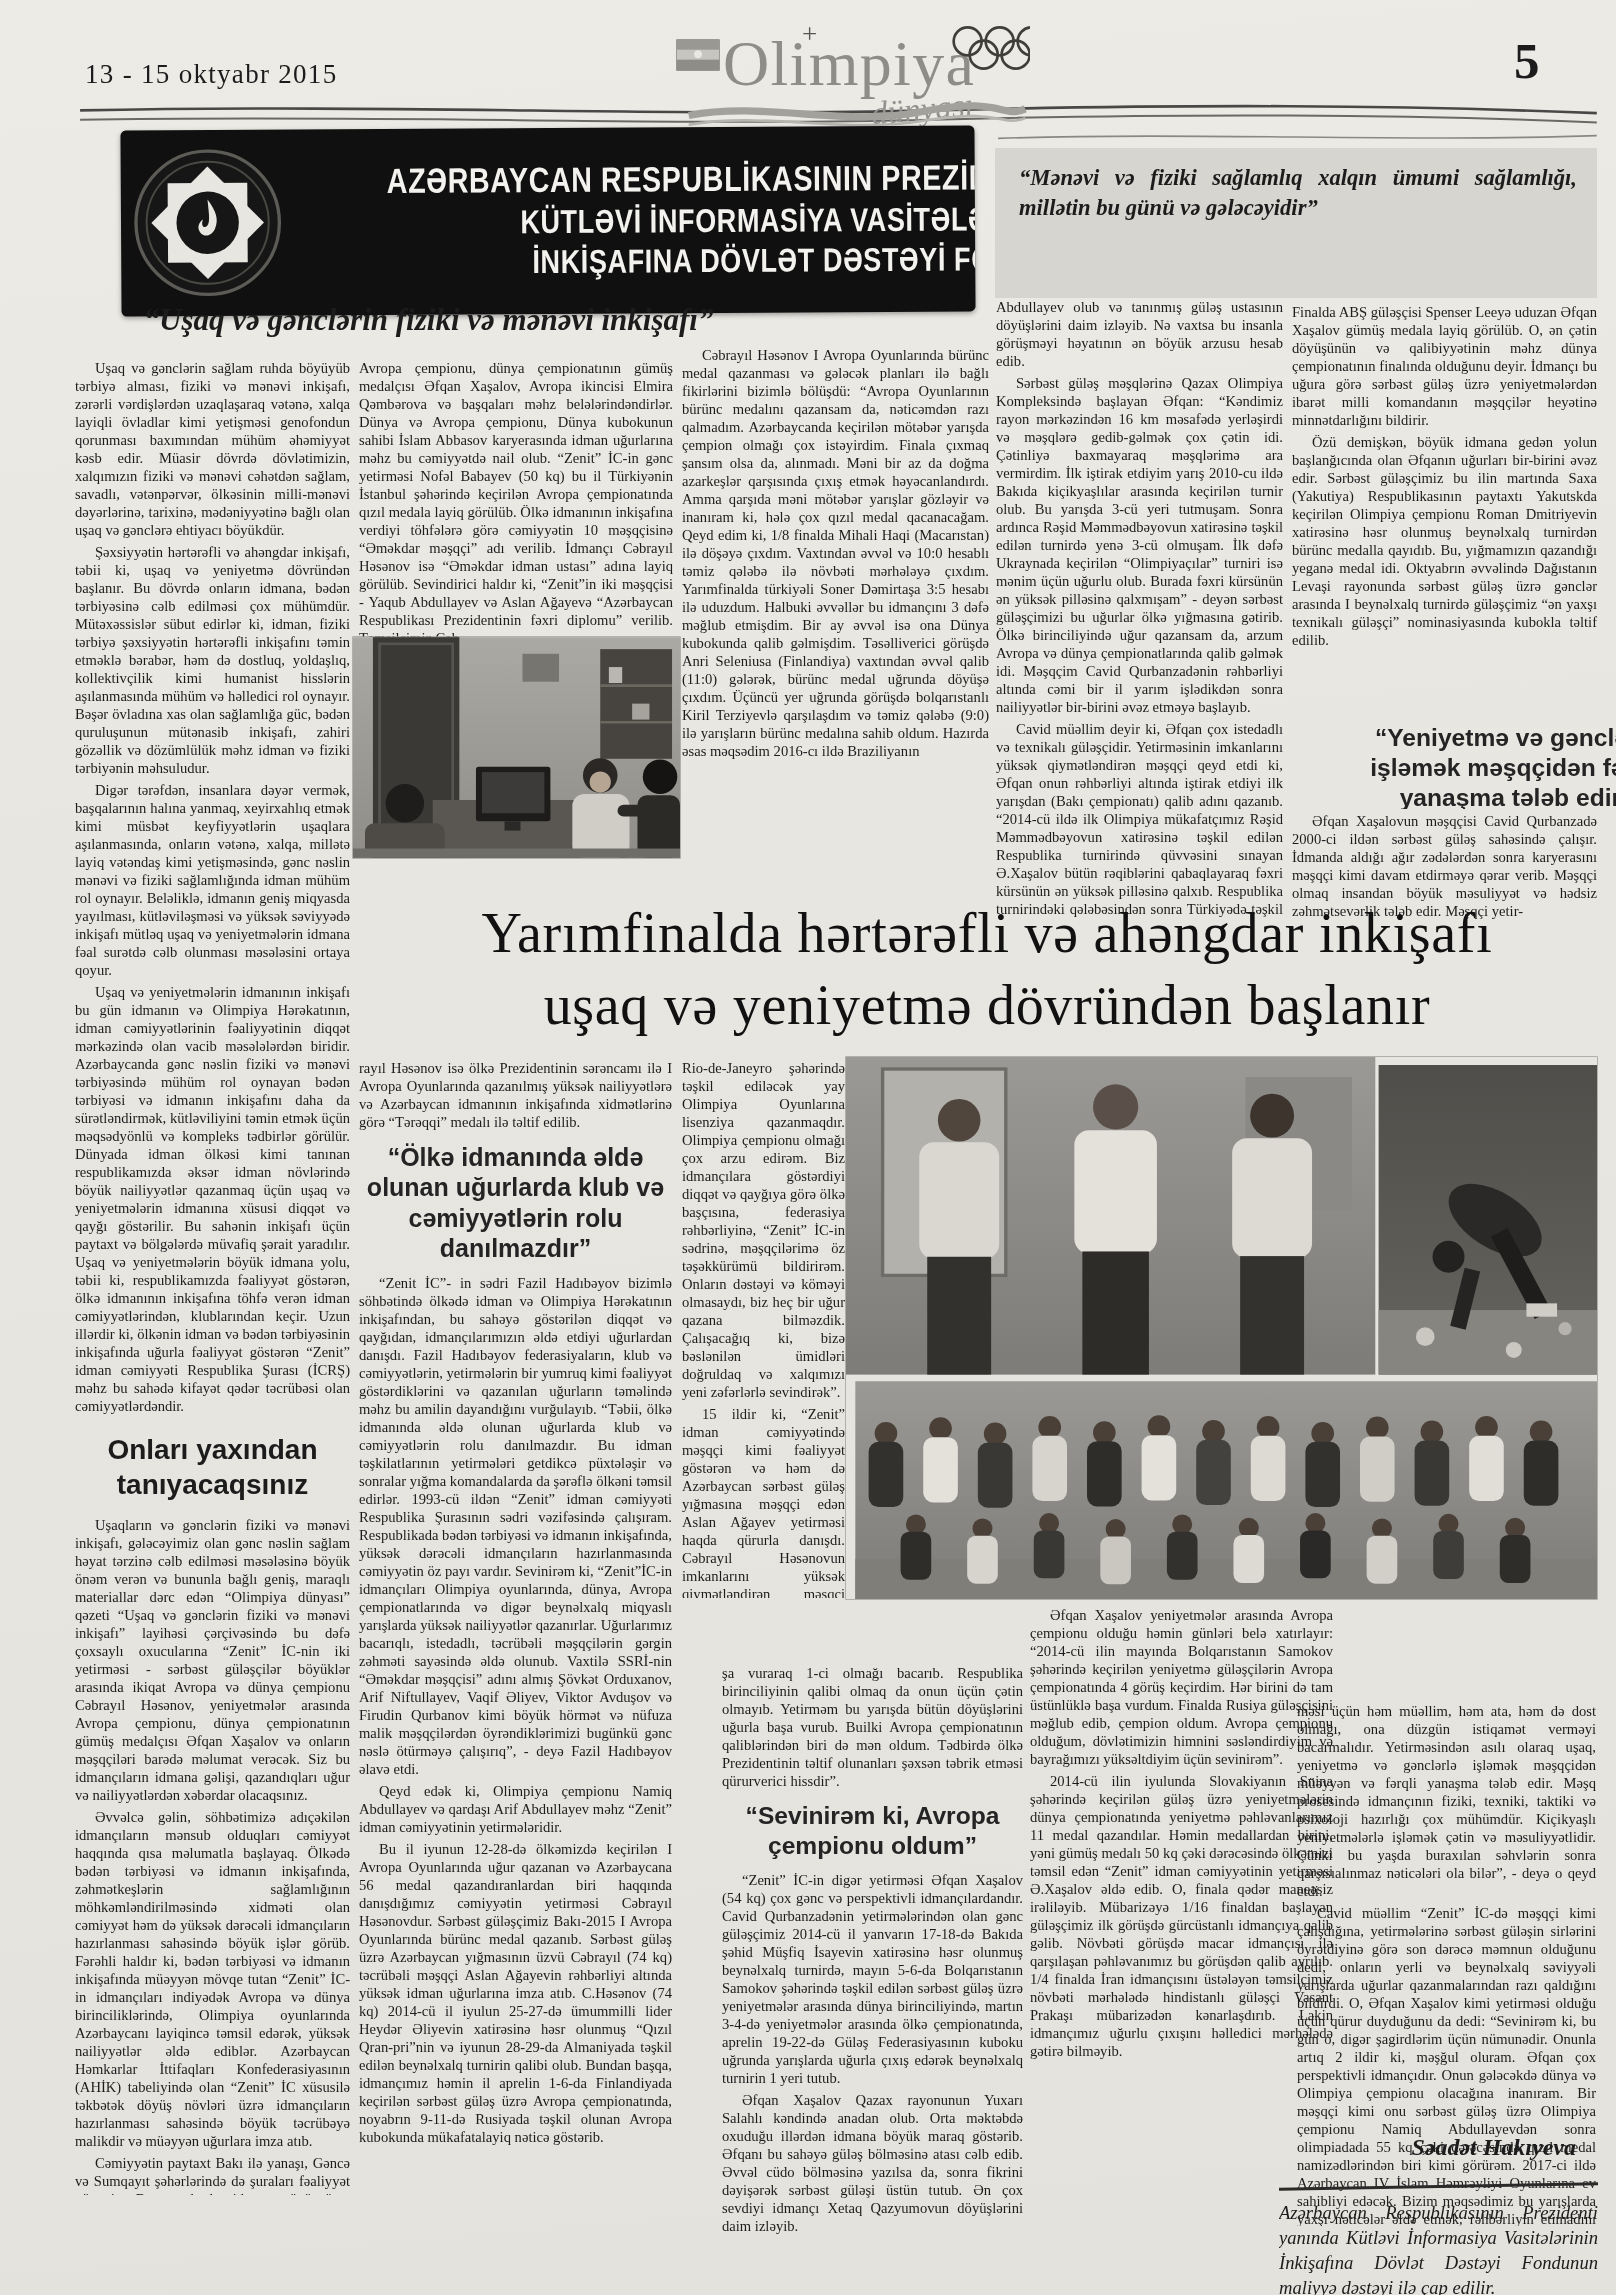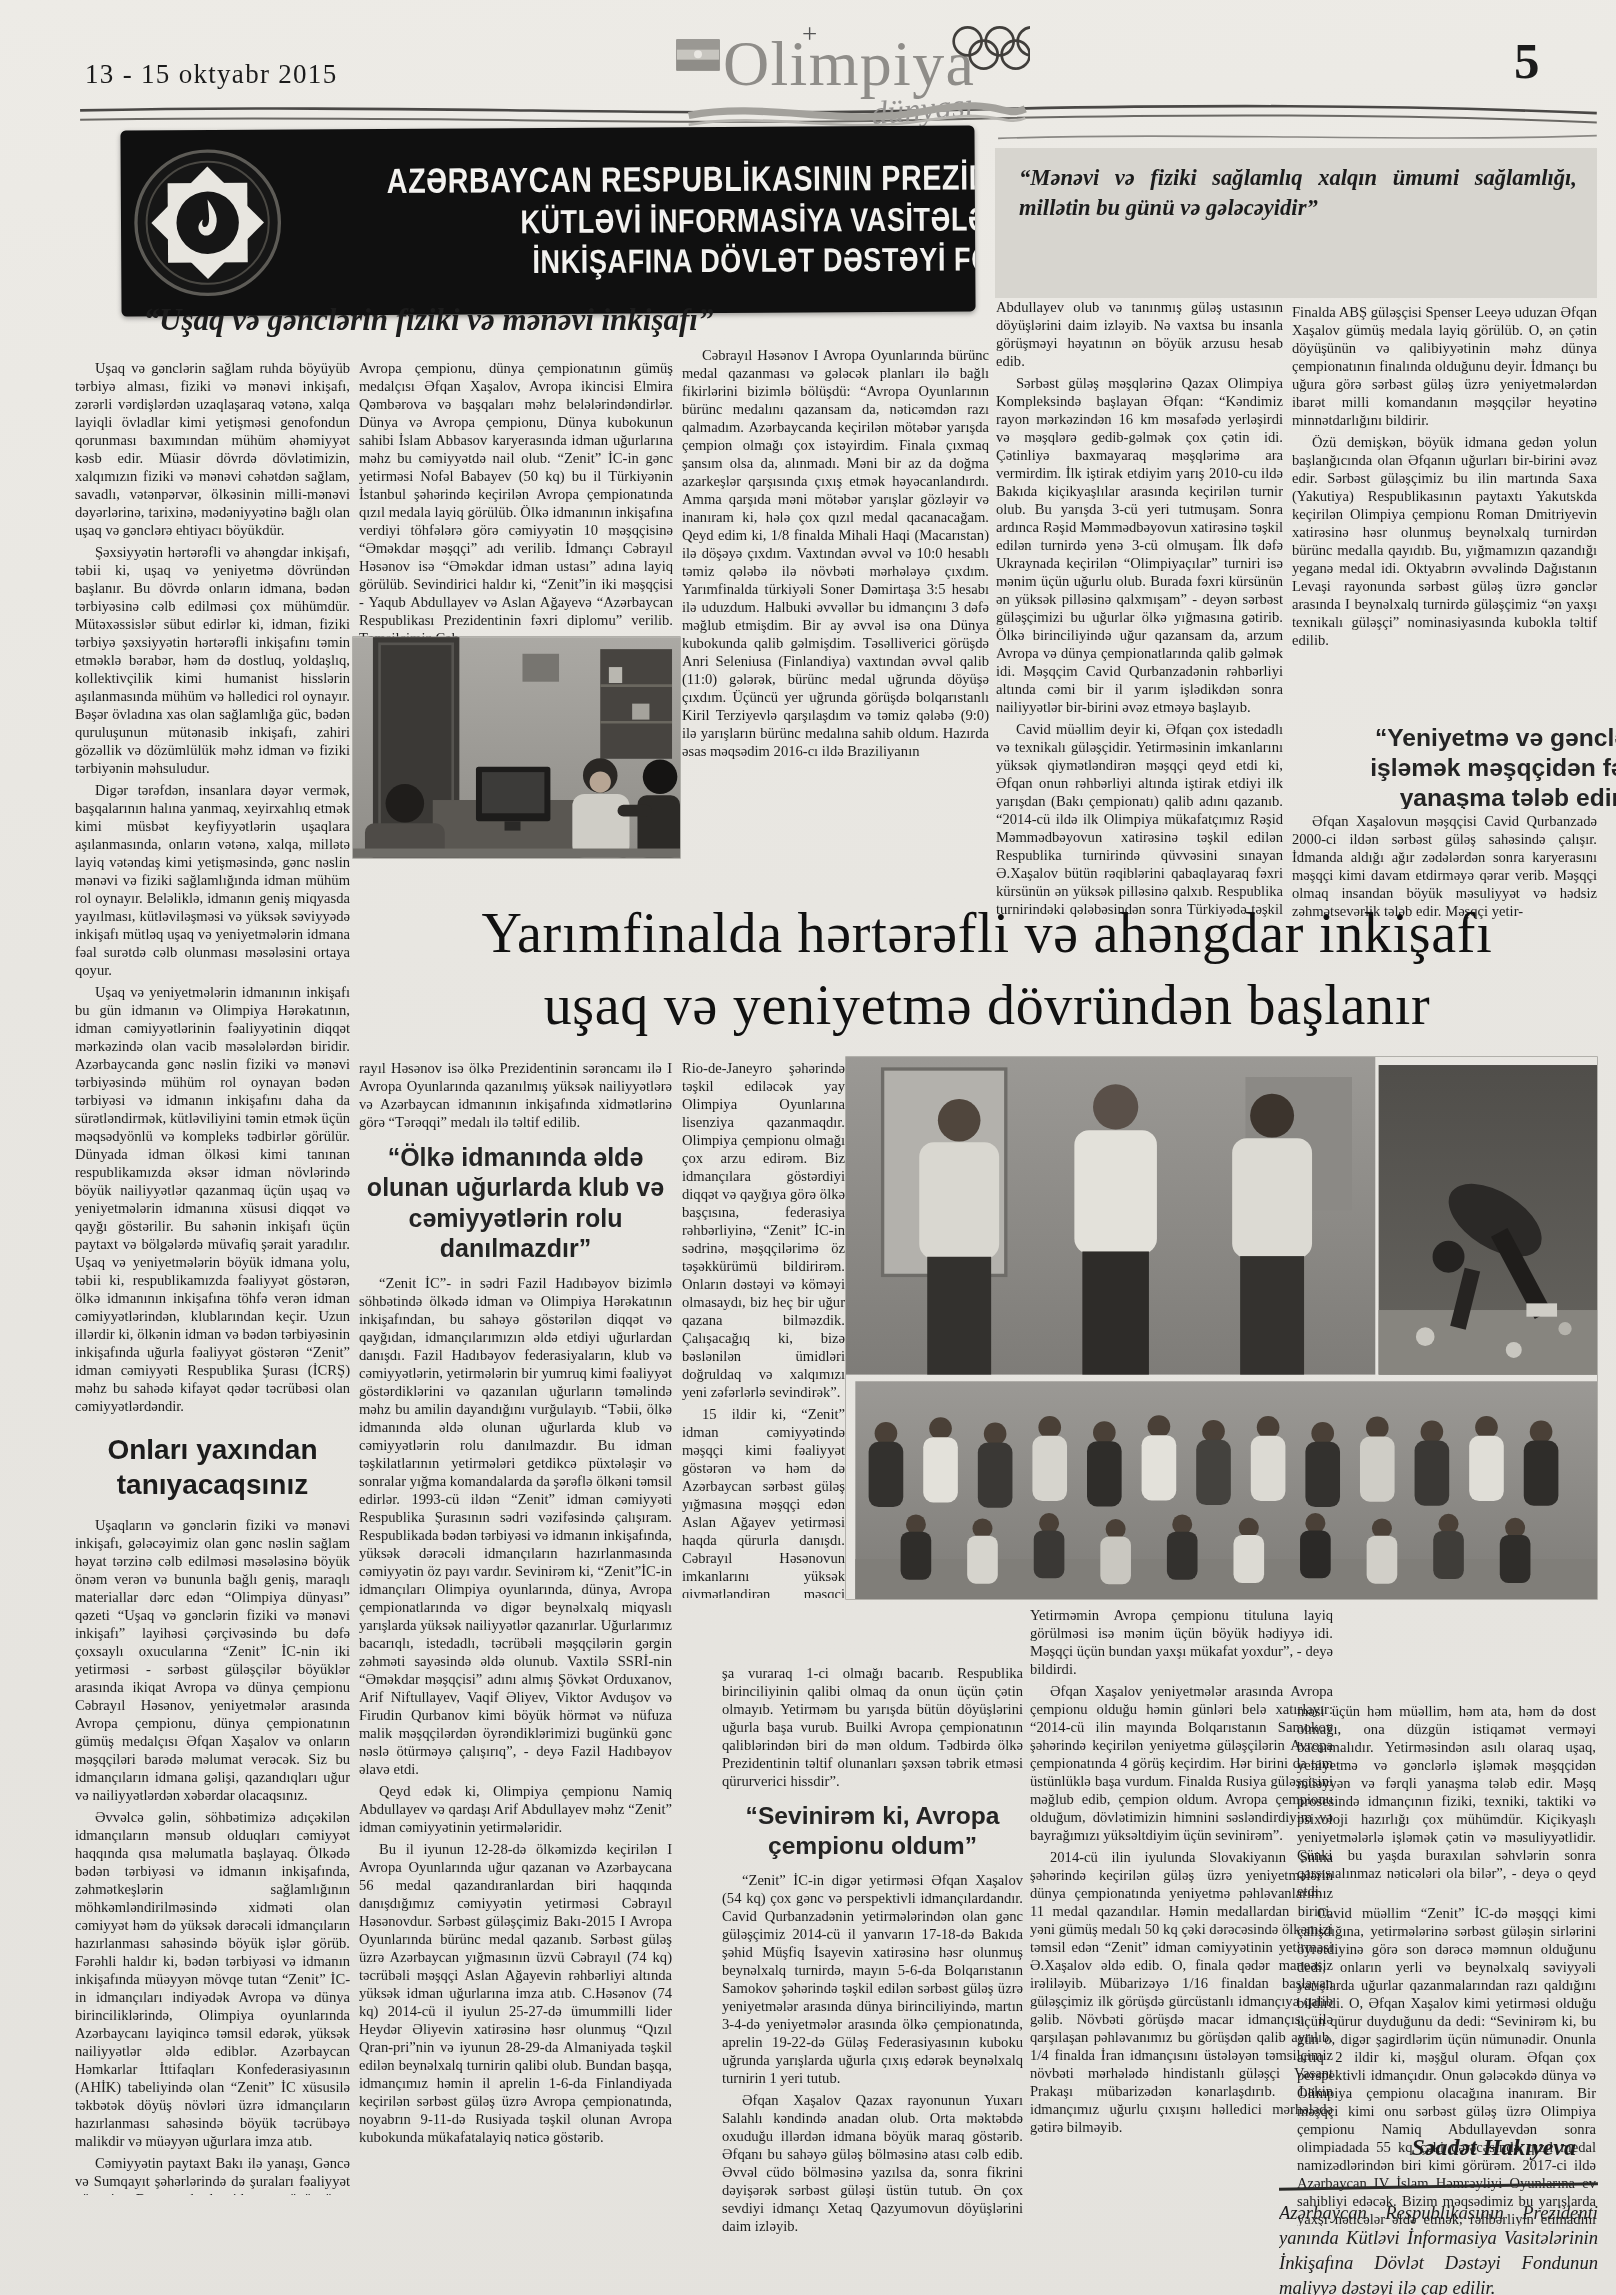--- a/index.html
+++ b/index.html
@@ -290,21 +290,20 @@
   </svg>
 
   <div class="abs body-text" id="col3w">
     <p class="nohang">şa vuraraq 1-ci olmağı bacarıb. Respublika birinciliyinin qalibi olmaq da onun üçün çətin olmayıb. Yetirməm bu yarışda bütün döyüşlərini uğurla başa vurub. Builki Avropa çempionatının qaliblərindən biri də mən oldum. Tədbirdə ölkə Prezidentinin təltif olunanları şəxsən təbrik etməsi qürurverici hissdir”.</p>
     <h3 class="subhead" id="happy-title">“Sevinirəm ki, Avropa çempionu oldum”</h3>
     <p>“Zenit” İC-in digər yetirməsi Əfqan Xaşalov (54 kq) çox gənc və perspektivli idmançılardandır. Cavid Qurbanzadənin yetirmələrindən olan gənc güləşçimiz 2014-cü il yanvarın 17-18-də Bakıda şəhid Müşfiq İsayevin xatirəsinə həsr olunmuş beynəlxalq turnirdə, mayın 5-6-da Bolqarıstanın Samokov şəhərində təşkil edilən sərbəst güləş üzrə yeniyetmələr arasında dünya birinciliyində, martın 3-4-də yeniyetmələr arasında ölkə çempionatında, aprelin 19-22-də Güləş Federasiyasının kuboku uğrunda yarışlarda uğurla çıxış edərək beynəlxalq turnirin 1 yeri tutub.</p>
     <p>Əfqan Xaşalov Qazax rayonunun Yuxarı Salahlı kəndində anadan olub. Orta məktəbdə oxuduğu illərdən idmana böyük maraq göstərib. Əfqanı bu sahəyə güləş bölməsinə atası cəlb edib. Əvvəl cüdo bölməsinə yazılsa da, sonra fikrini dəyişərək sərbəst güləşi üstün tutub. Ən çox sevdiyi idmançı Xetaq Qazyumovun döyüşlərini daim izləyib.</p>
   </div>
 
   <div class="abs body-text" id="col4">
-    <p class="nohang">Yetirməmin Avropa çempionu tituluna layiq görülməsi isə mənim üçün böyük hədiyyə idi. Məşqçi üçün bundan yaxşı mükafat yoxdur”, - deyə bildirdi.</p>
     <p>Əfqan Xaşalov yeniyetmələr arasında Avropa çempionu olduğu həmin günləri belə xatırlayır: “2014-cü ilin mayında Bolqarıstanın Samokov şəhərində keçirilən yeniyetmə güləşçilərin Avropa çempionatında 4 görüş keçirdim. Hər birini də tam üstünlüklə başa vurdum. Finalda Rusiya güləşçisini məğlub edib, çempion oldum. Avropa çempionu olduğum, dövlətimizin himnini səsləndirdiyim və bayrağımızı yüksəltdiyim üçün sevinirəm”.</p>
     <p>2014-cü ilin iyulunda Slovakiyanın Snina şəhərində keçirilən güləş üzrə yeniyetmələrin dünya çempionatında yeniyetmə pəhləvanlarımız 11 medal qazandılar. Həmin medallardan birini, yəni gümüş medalı 50 kq çəki dərəcəsində ölkəmizi təmsil edən “Zenit” idman cəmiyyətinin yetirməsi Ə.Xaşalov əldə edib. O, finala qədər maneəsiz irəliləyib. Mübarizəyə 1/16 finaldan başlayan güləşçimiz ilk görüşdə gürcüstanlı idmançıya qalib gəlib. Növbəti görüşdə macar idmançısı ilə qarşılaşan pəhləvanımız bu görüşdən qalib ayrılıb. 1/4 finalda İran idmançısını üstələyən təmsilçimiz növbəti mərhələdə hindistanlı güləşçi Vasant Prakaşı mübarizədən kənarlaşdırıb. Lakin idmançımız uğurlu çıxışını həlledici mərhələdə gətirə bilməyib.</p>
   </div>
 
   <div class="abs body-text" id="col5">
     <p class="nohang">məsi üçün həm müəllim, həm ata, həm də dost olmağı, ona düzgün istiqamət verməyi bacarmalıdır. Yetirməsindən asılı olaraq uşaq, yeniyetmə və gənclərlə işləmək məşqçidən müəyyən və fərqli yanaşma tələb edir. Məşq prosesində idmançının fiziki, texniki, taktiki və psixoloji hazırlığı çox mühümdür. Kiçikyaşlı yeniyetmələrlə işləmək çətin və məsuliyyətlidir. Çünki bu yaşda buraxılan səhvlərin sonra qarşısıalınmaz nəticələri ola bilər”, - deyə o qeyd etdi.</p>
     <p>Cavid müəllim “Zenit” İC-də məşqçi kimi çalışdığına, yetirmələrinə sərbəst güləşin sirlərini öyrətdiyinə görə son dərəcə məmnun olduğunu dedi, onların yerli və beynəlxalq səviyyəli yarışlarda uğurlar qazanmalarından razı qaldığını bildirdi. O, Əfqan Xaşalov kimi yetirməsi olduğu üçün qürur duyduğunu da dedi: “Sevinirəm ki, bu gün o, digər şagirdlərim üçün nümunədir. Onunla artıq 2 ildir ki, məşğul oluram. Əfqan çox perspektivli idmançıdır. Onun gələcəkdə dünya və Olimpiya çempionu olacağına inanıram. Bir məşqçi kimi onu sərbəst güləş üzrə Olimpiya çempionu Namiq Abdullayevdən sonra olimpiadada 55 kq çəki dərəcəsində qızıl medal namizədlərindən biri kimi görürəm. 2017-ci ildə Azərbaycan IV İslam Həmrəyliyi Oyunlarına ev sahibliyi edəcək. Bizim məqsədimiz bu yarışlarda yaxşı nəticələr əldə etmək, rəhbərliyin etimadını doğrultmaqdır. Şübhəm yoxdur ki, Əfqan bu yarışlarda da ölkəmizi layiqincə təmsil edəcək.</p>
   </div>
 
   <div class="abs" id="byline">Səadət Hakıyeva</div>

